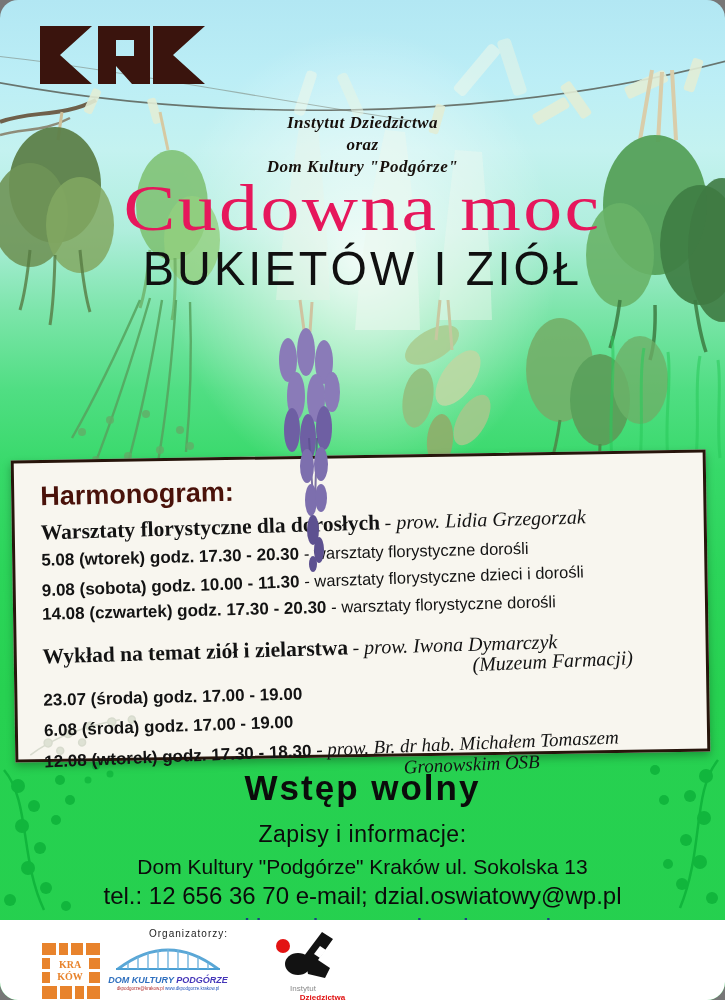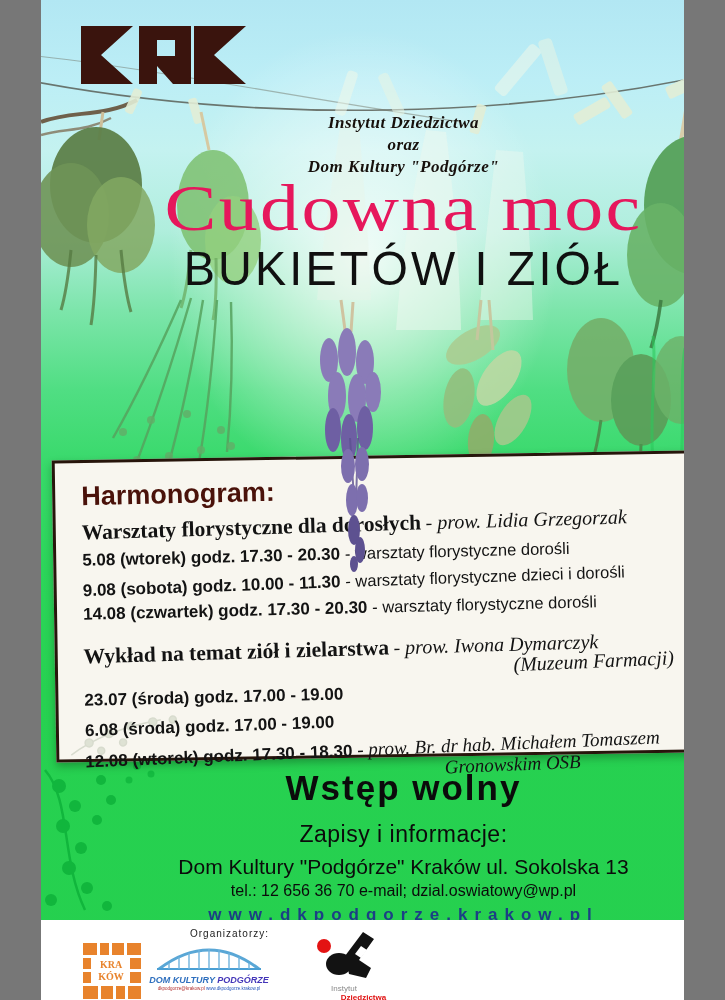--- a/index.html
+++ b/index.html
@@ -1,24 +1,25 @@
 <!DOCTYPE html>
 <html><head>
 <meta charset="utf-8">
 <style>
   html,body{margin:0;padding:0;background:#777;}
   .poster{
-    position:relative;width:643px;height:1000px;margin:0 auto;overflow:hidden;
+    position:relative;width:725px;height:1000px;margin:0 auto;overflow:hidden;
     font-family:"Liberation Sans",sans-serif;
     background:
       radial-gradient(ellipse 270px 320px at 50% 26%, rgba(255,255,255,.85), rgba(255,255,255,0) 72%),
       linear-gradient(180deg,
         #b2e7f3 0%, #bceef6 8%, #c4f2f0 15%, #b0eedd 23%,
         #7de5ab 31%, #50de83 39%, #37d969 47%, #2cd55a 57%,
         #27d151 69%, #25d04e 100%);
+    border-radius: 18px;
   }
   .bg-decor{position:absolute;left:0;top:0;z-index:1;}
   .lavender-tip{position:absolute;left:283px;top:438px;z-index:5;}
 
   
   .krk-logo{position:absolute;left:40px;top:26px;z-index:3;}
 
   
   .invite{position:absolute;left:0;top:112px;width:725px;text-align:center;z-index:3;
     font-family:"Liberation Serif",serif;font-style:italic;font-weight:bold;
@@ -52,21 +53,21 @@
   .d-rest2{display:block;text-align:right;padding-right:150px;margin-top:-1px;
     font-family:"Liberation Serif",serif;font-style:italic;font-size:19px;}
   .tilt-a{transform:rotate(-0.5deg);} .tilt-b{transform:rotate(-1.1deg);} .tilt-c{transform:rotate(-1.5deg);}
   .gap{height:14px;}
 
   
   .bottom-info{position:absolute;left:0;top:768px;width:725px;text-align:center;z-index:3;color:#0b0b0b;}
   .free-entry{font-size:35px;font-weight:bold;letter-spacing:2px;}
   .signup{font-size:23px;font-weight:normal;margin-top:13px;letter-spacing:.5px;}
   .addr{font-size:21px;margin-top:7px;}
-  .tel{font-size:16px;margin-top:3px;}
+  .tel{font-size:24px;margin-top:3px;}
   .www{font-size:17px;font-weight:bold;margin-top:5px;color:#1c3f85;letter-spacing:7px;}
 
   
   .footer{position:absolute;left:0;top:920px;width:725px;height:80px;background:#ffffff;z-index:6;}
   .logo-krakow{position:absolute;left:38px;top:23px;width:62px;text-align:right;}
   .krk-url{font-size:8px;color:#e8832c;letter-spacing:1.5px;margin-top:1px;font-weight:bold;}
   .org-block{position:absolute;left:108px;top:8px;width:120px;text-align:center;}
   .org-label{font-size:10px;color:#222;letter-spacing:1px;text-align:right;}
   .dkp-name{font-size:9px;font-weight:bold;font-style:italic;margin-top:-2px;white-space:nowrap;}
   .dkp-name .p1{color:#2e6fbe;} .dkp-name .p2{color:#4436b8;}

